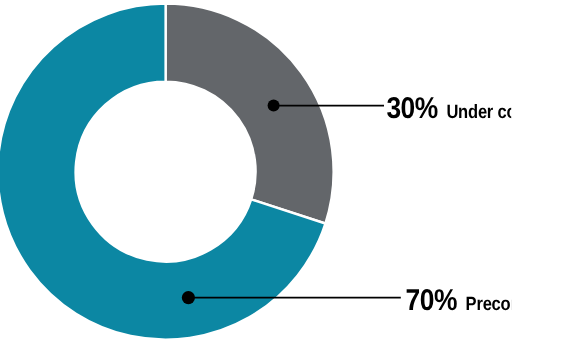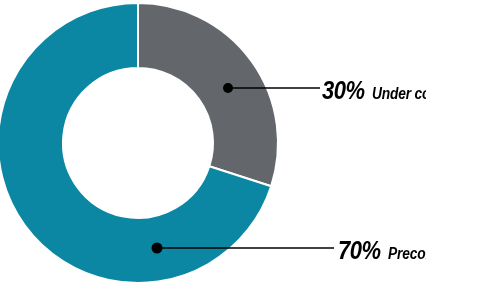--- a/index.html
+++ b/index.html
@@ -10,21 +10,20 @@
   }
   body {
     font-family: "Liberation Sans", sans-serif;
   }
   #canvas {
     position: relative;
     width: 426px;
     height: 290px;
     background: #ffffff;
     overflow: hidden;
-    font-style: italic;
   }
   #chart-svg {
     position: absolute;
     left: 0;
     top: 0;
     width: 483px;
     height: 290px;
     display: block;
   }
   .label-group {

